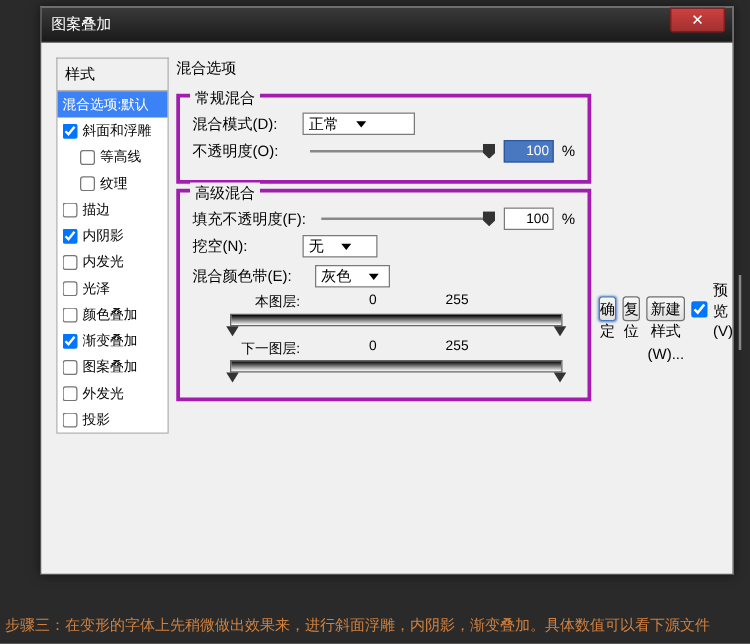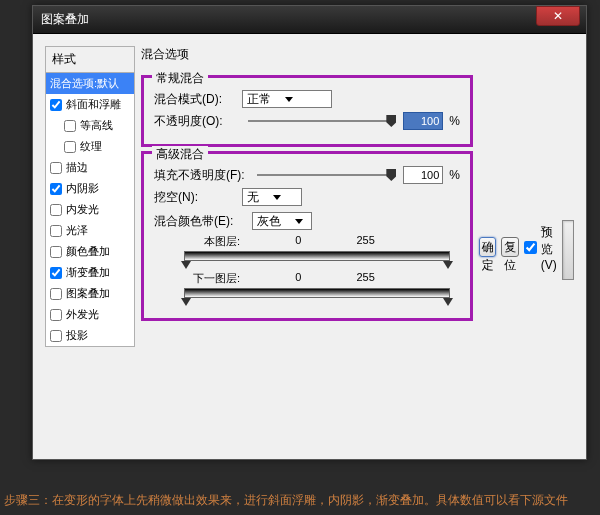--- a/index.html
+++ b/index.html
@@ -178,20 +178,21 @@
               <div class="tri bot" style="right:-4px"></div>
             </div>
           </div>
         </div>
       </div>
     </div>
 
     <div class="right-panel">
       <div class="btn default">确定</div>
       <div class="btn">复位</div>
+      <div class="btn">新建样式(W)...</div>
       <div class="preview-chk">
           <input type="checkbox" checked="" style="">
           <span>预览(V)</span>
         </div>
       <div class="preview-box"></div>
     </div>
   </div>
 </div>
 
 <div class="caption">步骤三：在变形的字体上先稍微做出效果来，进行斜面浮雕，内阴影，渐变叠加。具体数值可以看下源文件</div>

